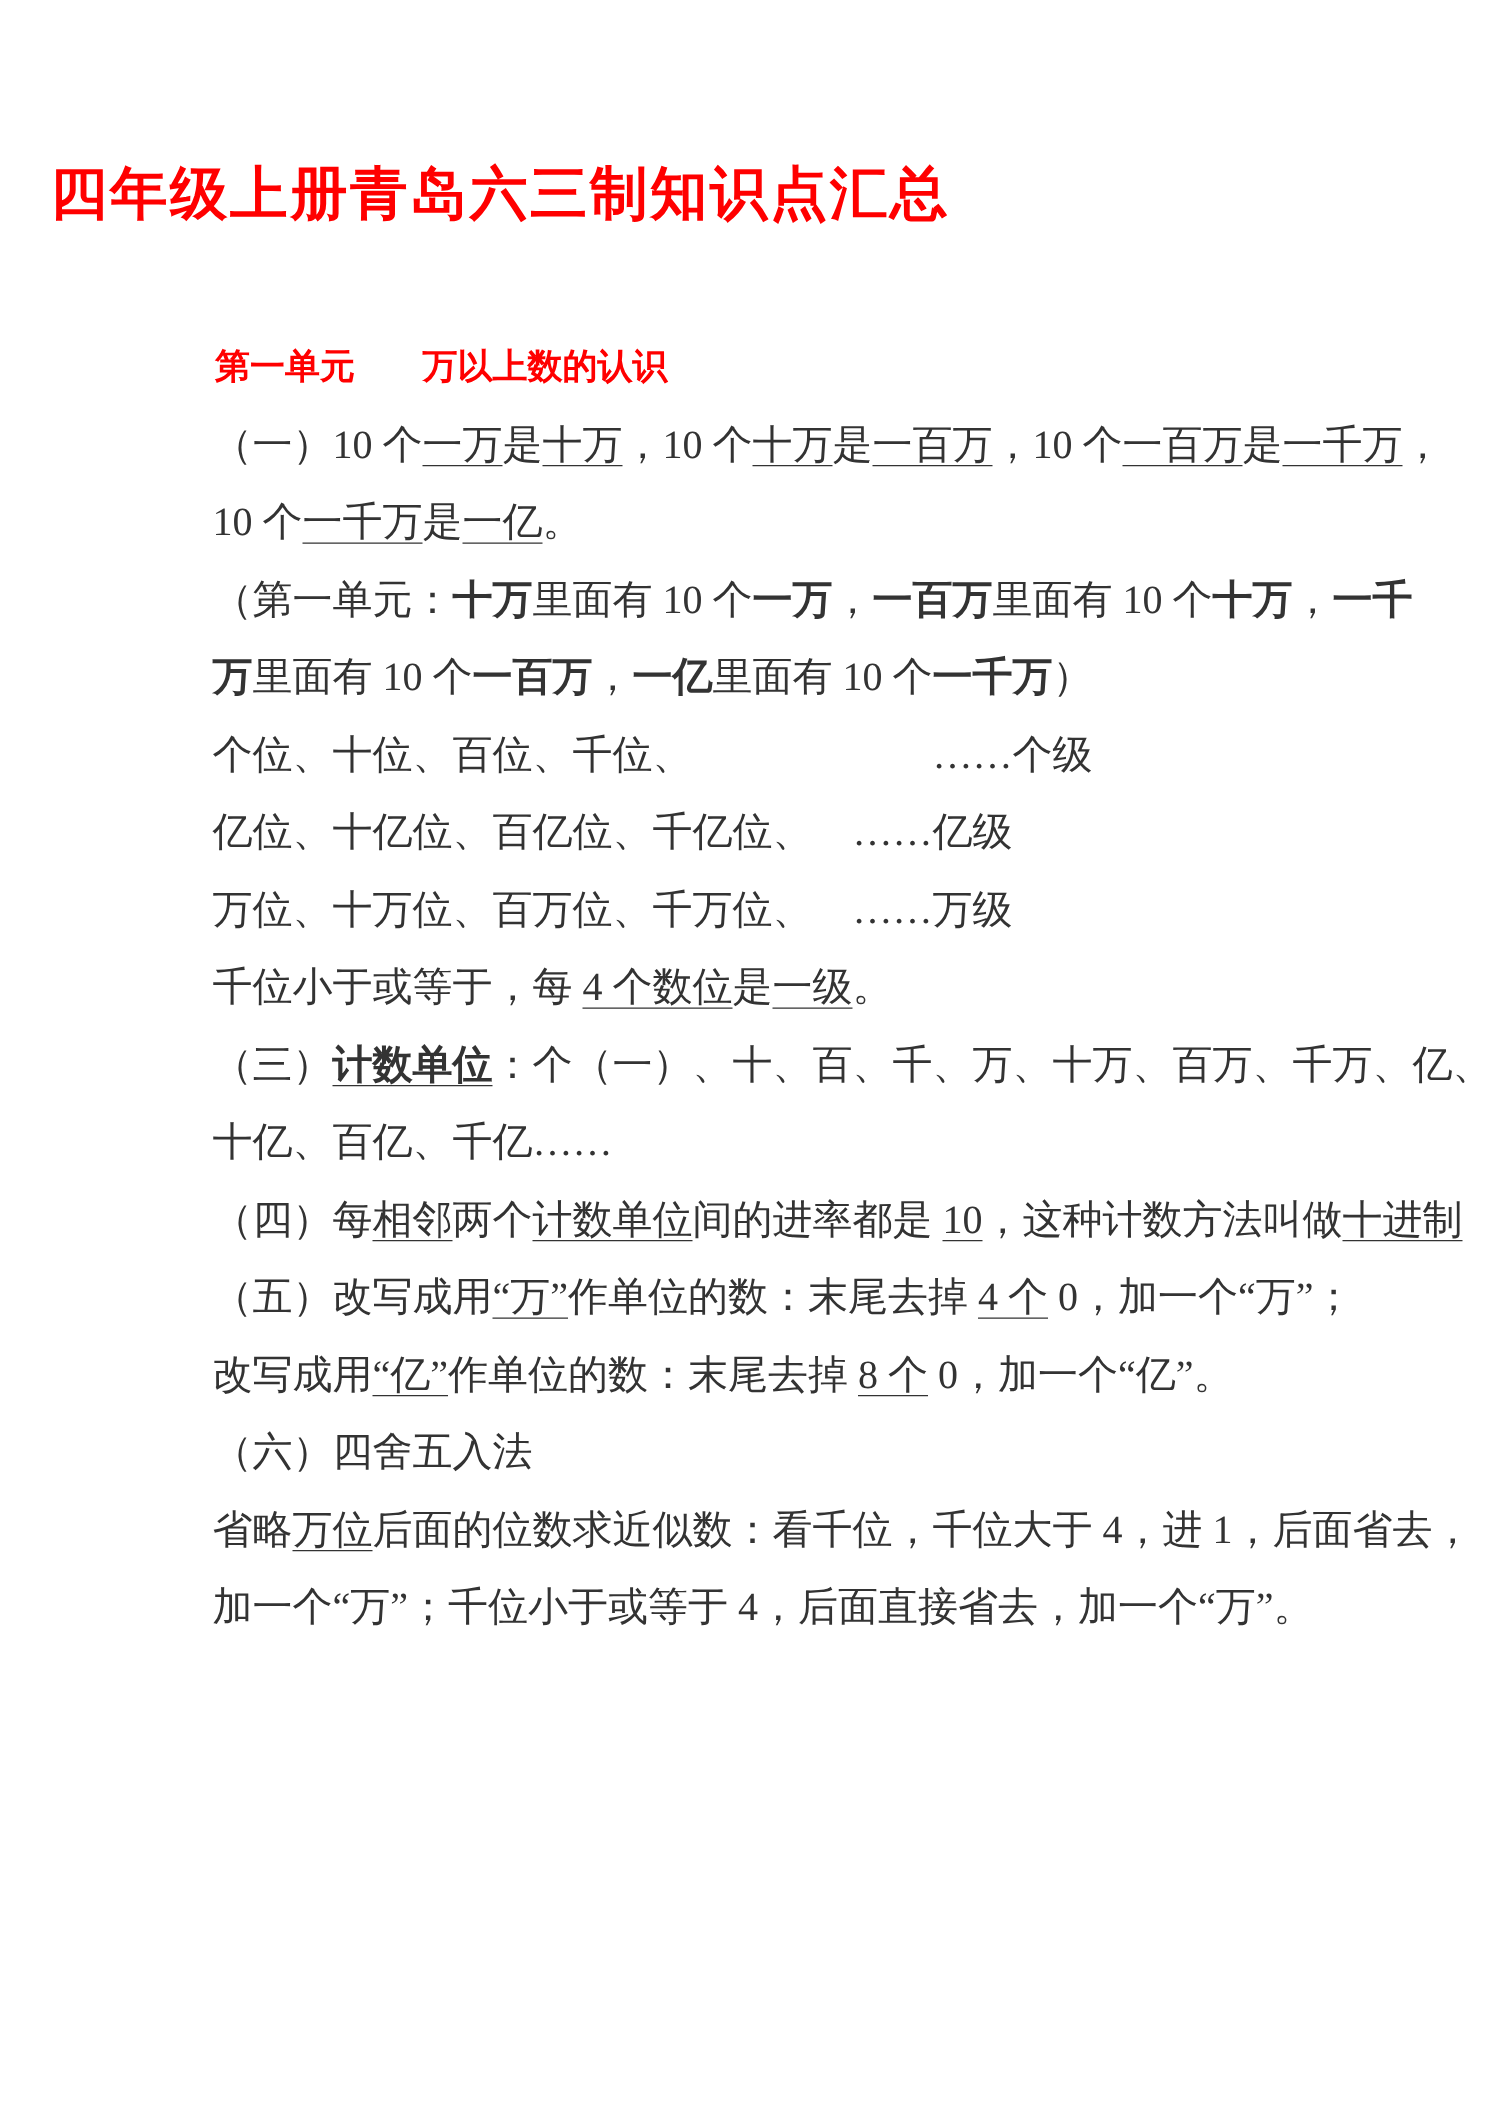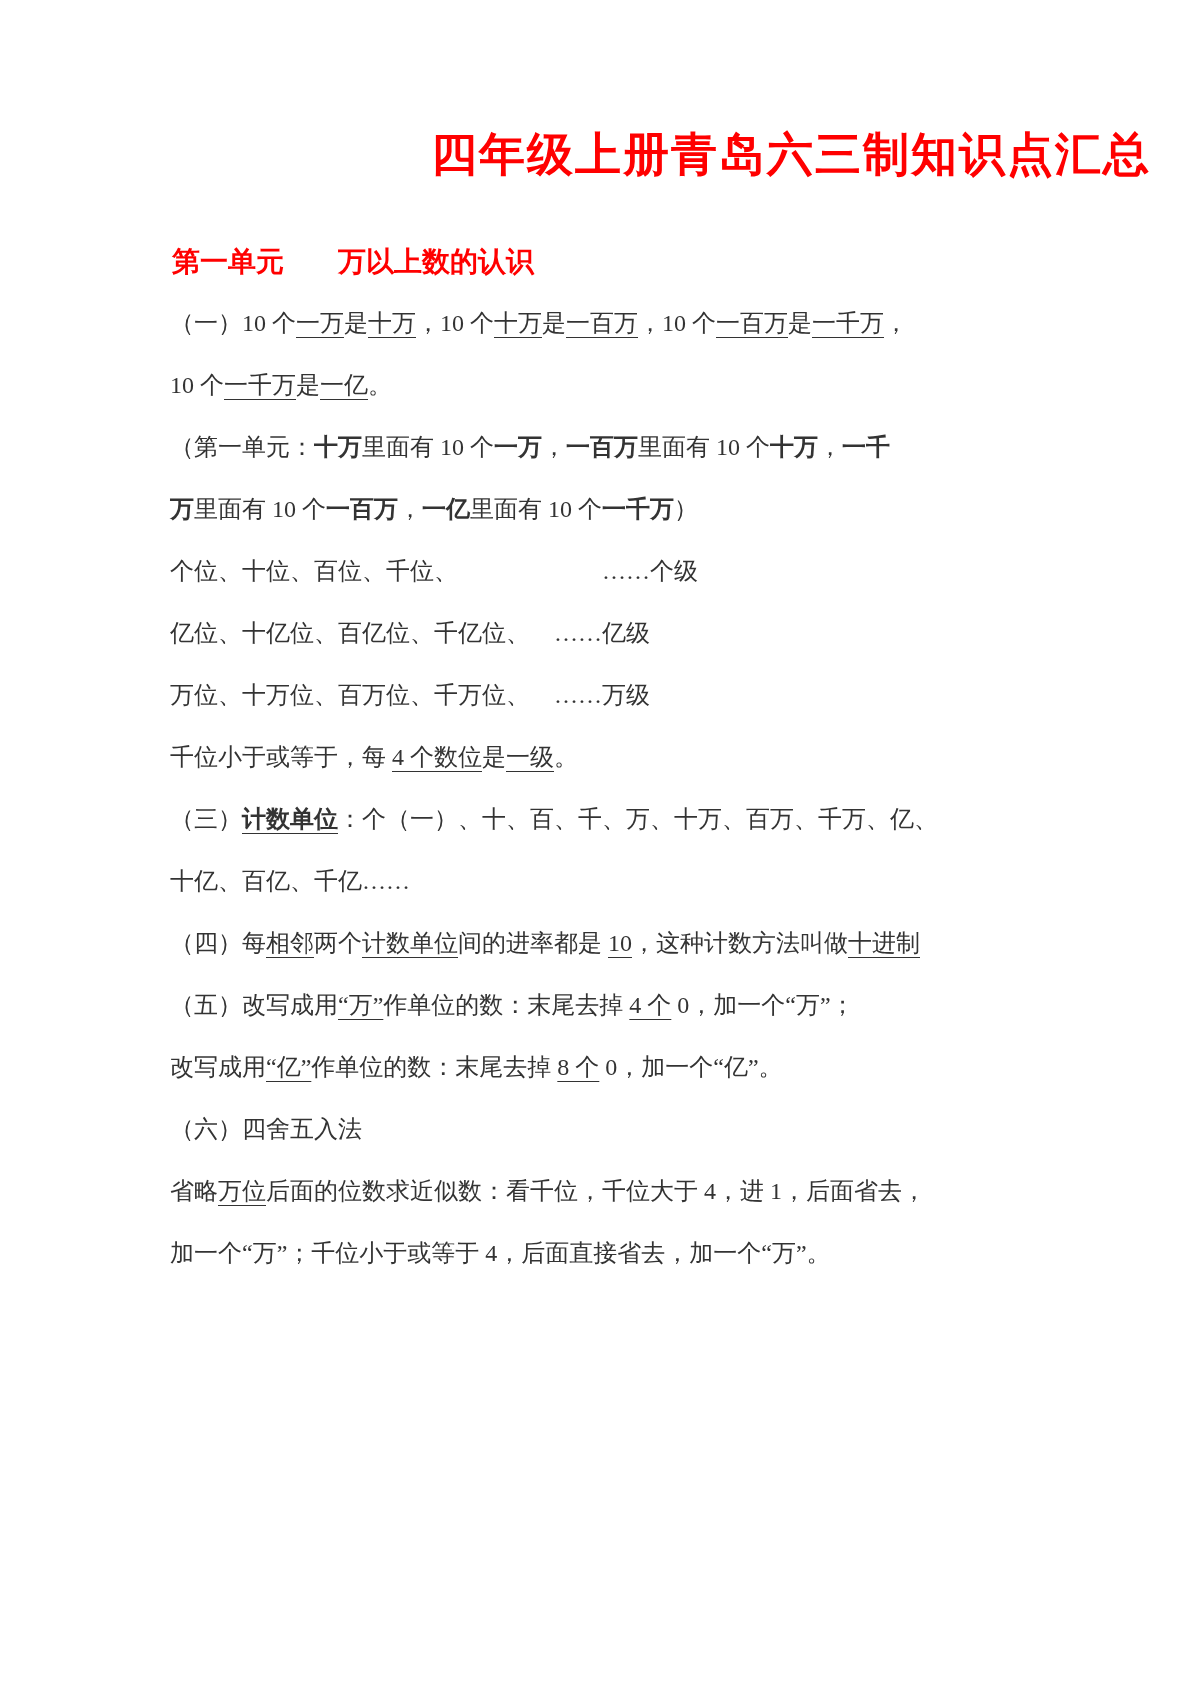--- a/index.html
+++ b/index.html
@@ -7,38 +7,38 @@
     position: relative;
     width: 1191px;
     height: 1684px;
     background: #ffffff;
     overflow: hidden;
     font-family: "Liberation Serif", "DejaVu Serif", serif;
     color: #333333;
   }
   .doc-title {
     margin: 126px 40px 0 40px;
-    text-align: right;
+    text-align: left;
     font-size: 46px;
     line-height: 58px;
     font-weight: bold;
     color: #FF0000;
     letter-spacing: 2px;
   }
   .section-heading {
-    margin: 58px 0 0 172px;
+    margin: 90px 0 0 172px;
     font-size: 28px;
     line-height: 40px;
     font-weight: bold;
     color: #FF0000;
   }
   .section-heading .sec-num { margin-right: 54px; }
   .content {
     margin: 10px 0 0 170px;
-    font-size: 24px;
+    font-size: 32px;
     line-height: 62px;
     color: #333333;
   }
   .line { white-space: pre; height: 62px; }
   .u {
     text-decoration: underline;
     text-underline-offset: 6px;
     text-decoration-thickness: 1px;
   }
   .b { font-weight: bold; }

